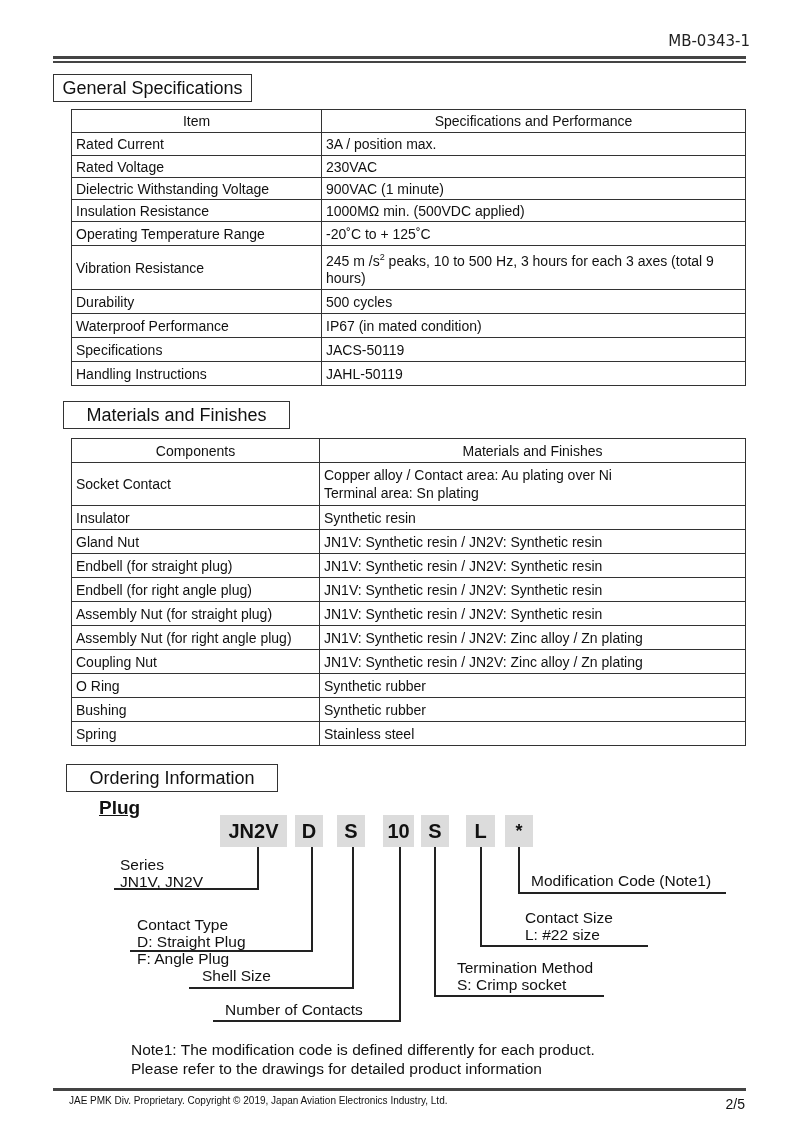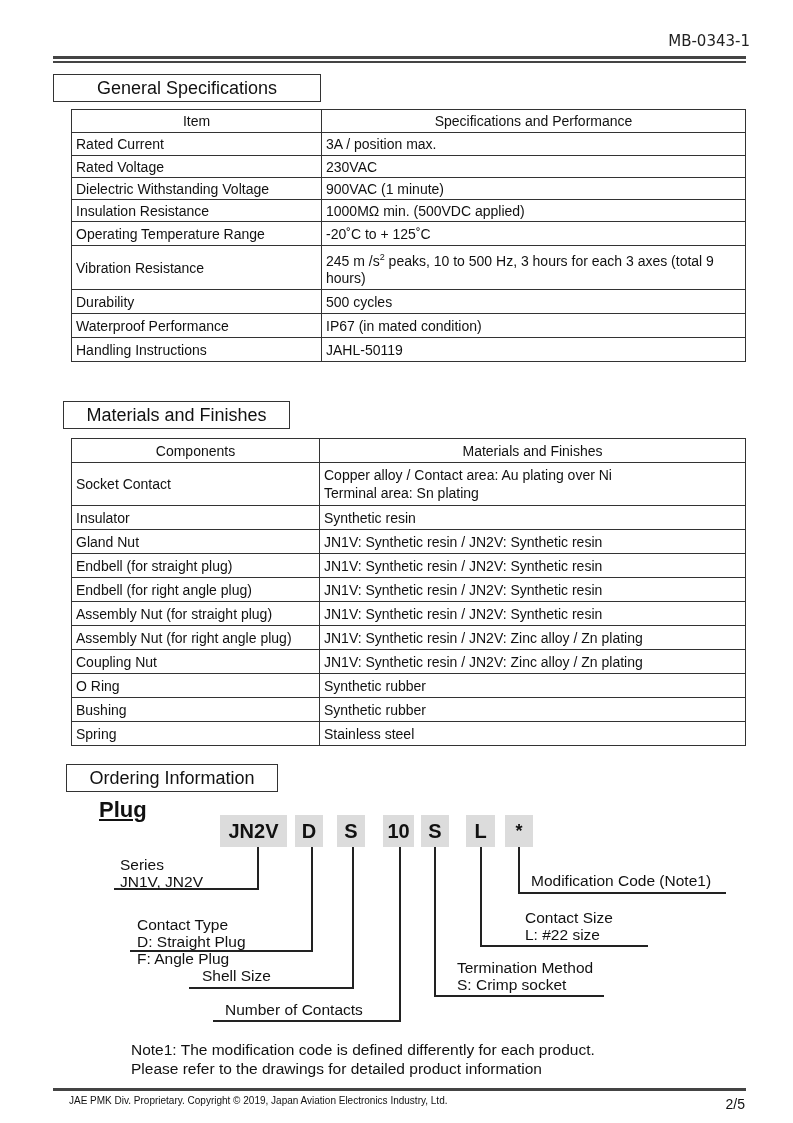--- a/index.html
+++ b/index.html
@@ -11,34 +11,34 @@
   .section-box { position:absolute; border:1px solid #333; font-size:18px;
                  padding:0 0 0 0; box-sizing:border-box; display:flex; align-items:center; justify-content:center; background:#fff;}
   table.spec { position:absolute; border-collapse:collapse; font-size:14px; table-layout:fixed; }
   table.spec td, table.spec th { border:1px solid #333; padding:0 4px; font-weight:normal; vertical-align:middle; line-height:18px;}
   table.spec th { text-align:center; }
   .code-box { position:absolute; top:815px; height:32px; background:#dcdcdc;
               font-weight:bold; font-size:20px; display:flex; align-items:center; justify-content:center; }
   .vline { position:absolute; width:1.5px; background:#222; }
   .hline { position:absolute; height:1.5px; background:#222; }
   .lbl { position:absolute; font-size:15.5px; line-height:17px; color:#111; white-space:nowrap; }
-  .plug-title { position:absolute; left:99px; top:797px; font-weight:bold; font-size:22px; text-decoration:underline; }
+  .plug-title { position:absolute; left:99px; top:797px; font-weight:bold; font-size:19px; text-decoration:underline; }
   .note { position:absolute; left:131px; top:1040px; font-size:15.5px; line-height:19px; }
   .rule-bottom { position:absolute; left:53px; top:1088px; width:693px; height:3px; background:#444; }
   .footer { position:absolute; left:58px; top:1095px; font-size:10px;margin-left:11px; }
   .pageno { position:absolute; left:700px; top:1096px; width:45px; text-align:right; font-size:14px; }
 </style>
 </head>
 <body>
 
 <div class="docid">MB-0343-1</div>
 <div class="rule-top" style="top:56px;"></div>
 <div class="rule-top" style="top:61px;height:2px;"></div>
 
-<div class="section-box" style="left:53px;top:74px;width:268px;height:28px;">
+<div class="section-box" style="left:53px;top:74px;width:199px;height:28px;">
   <span>General Specifications</span>
 </div>
 
 <table class="spec" style="left:71px;top:109px;width:674px;">
   <colgroup>
       <col style="width:250px">
       <col style="width:424px">
     </colgroup>
   <tbody>
       <tr style="height:23px">
@@ -71,20 +71,24 @@
   </tr>
   <tr style="height:24px">
     <td>Durability</td>
     <td>500 cycles</td>
   </tr>
   <tr style="height:24px">
     <td>Waterproof Performance</td>
     <td>IP67 (in mated condition)</td>
   </tr>
   <tr style="height:24px">
+    <td>Specifications</td>
+    <td>JACS-50119</td>
+  </tr>
+  <tr style="height:24px">
     <td>Handling Instructions</td>
     <td>JAHL-50119</td>
   </tr>
 </tbody>
   </table>
 
 <div class="section-box" style="left:63px;top:401px;width:227px;height:28px;">
   <span>Materials and Finishes</span>
 </div>
 

